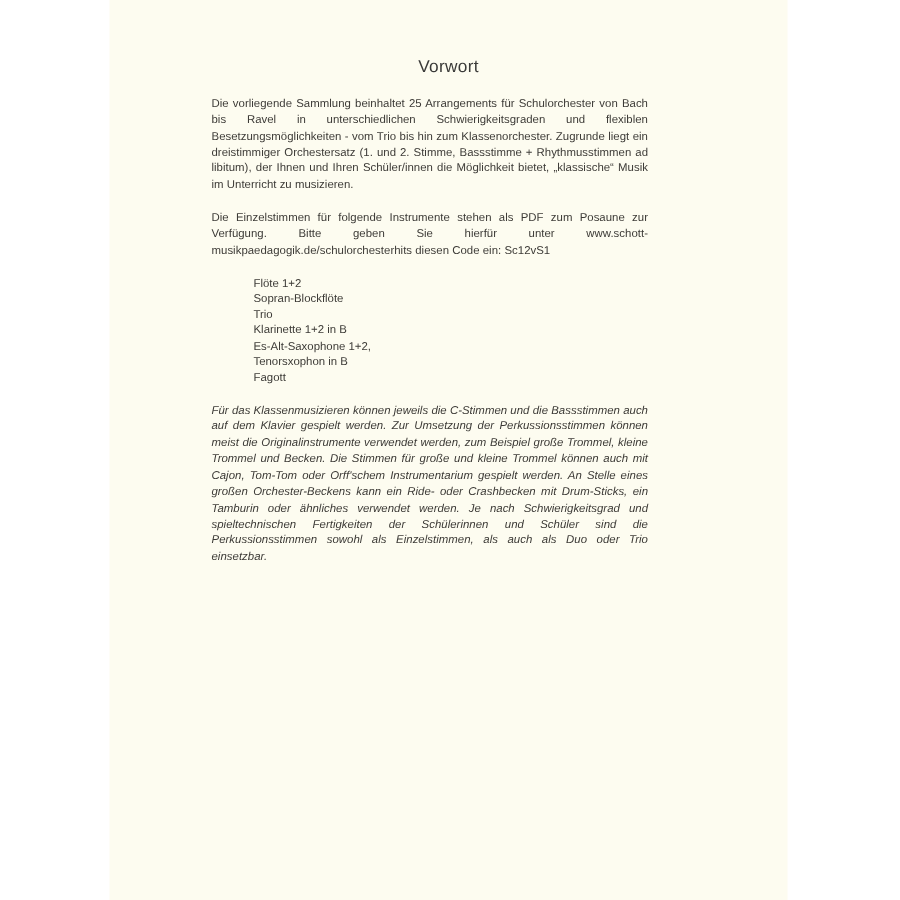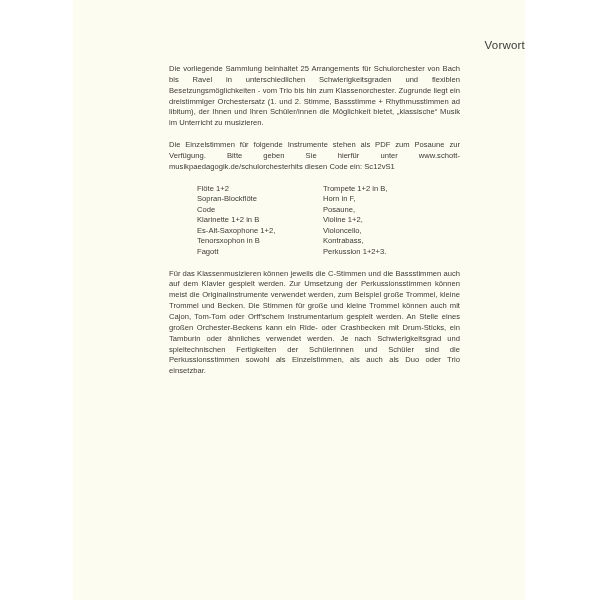--- a/index.html
+++ b/index.html
@@ -27,45 +27,46 @@
     left: 0;
     top: 0;
     width: 452px;
     height: 600px;
   }
   .doc-title {
     position: absolute;
     left: 0;
     top: 39px;
     width: 452px;
-    text-align: right;
+    text-align: center;
     font-size: 11.5px;
     color: #3a3a38;
     letter-spacing: 0.2px;
     font-weight: 400;
   }
   .body-block {
     position: absolute;
-    left: 96px;
+    left: 68px;
     top: 64px;
     width: 291px;
   }
   p.para {
     margin: 0 0 11px 0;
     font-size: 7.6px;
     line-height: 10.85px;
     color: #3c3a36;
     text-align: justify;
     text-justify: inter-word;
     letter-spacing: 0.02px;
     -webkit-hyphens: none;
     hyphens: none;
   }
   p.para:last-child {
     margin-bottom: 0;
+    font-style: italic;
   }
   .instrument-block {
     position: relative;
     margin: 0 0 11px 0;
     width: 291px;
     height: 74px;
   }
   .instr-col {
     position: absolute;
     top: 0;
@@ -92,34 +93,25 @@
 
       <p class="para">Die vorliegende Sammlung beinhaltet 25 Arrangements für Schulorchester von Bach bis Ravel in unterschiedlichen Schwierigkeitsgraden und flexiblen Besetzungsmöglichkeiten - vom Trio bis hin zum Klassenorchester. Zugrunde liegt ein dreistimmiger Orchestersatz (1. und 2. Stimme, Bassstimme + Rhythmusstimmen ad libitum), der Ihnen und Ihren Schüler/innen die Möglichkeit bietet, „klassische“ Musik im Unterricht zu musizieren.</p>
 
 
       <p class="para">Die Einzelstimmen für folgende Instrumente stehen als PDF zum Posaune zur Verfügung. Bitte geben Sie hierfür unter www.schott-musikpaedagogik.de/schulorchesterhits diesen Code ein: Sc12vS1</p>
 
       <div class="instrument-block">
         <div class="instr-col left">
           <div class="instr-item">Flöte 1+2</div>
           <div class="instr-item">Sopran-Blockflöte</div>
-          <div class="instr-item">Code</div>
+          <div class="instr-item">Trio</div>
           <div class="instr-item">Klarinette 1+2 in B</div>
           <div class="instr-item">Es-Alt-Saxophone 1+2,</div>
           <div class="instr-item">Tenorsxophon in B</div>
           <div class="instr-item">Fagott</div>
-        </div>
-        <div class="instr-col right">
-          <div class="instr-item">Trompete 1+2 in B,</div>
-          <div class="instr-item">Horn in F,</div>
-          <div class="instr-item">Posaune,</div>
-          <div class="instr-item">Violine 1+2,</div>
-          <div class="instr-item">Violoncello,</div>
-          <div class="instr-item">Kontrabass,</div>
-          <div class="instr-item">Perkussion 1+2+3.</div>
         </div>
       </div>
 
       <p class="para">Für das Klassenmusizieren können jeweils die C-Stimmen und die Bassstimmen auch auf dem Klavier gespielt werden. Zur Umsetzung der Perkussionsstimmen können meist die Originalinstrumente verwendet werden, zum Beispiel große Trommel, kleine Trommel und Becken. Die Stimmen für große und kleine Trommel können auch mit Cajon, Tom-Tom oder Orff'schem Instrumentarium gespielt werden. An Stelle eines großen Orchester-Beckens kann ein Ride- oder Crashbecken mit Drum-Sticks, ein Tamburin oder ähnliches verwendet werden. Je nach Schwierigkeitsgrad und spieltechnischen Fertigkeiten der Schülerinnen und Schüler sind die Perkussionsstimmen sowohl als Einzelstimmen, als auch als Duo oder Trio einsetzbar.</p>
 
     </div>
   </div>
 </div>
 
 </body></html>

